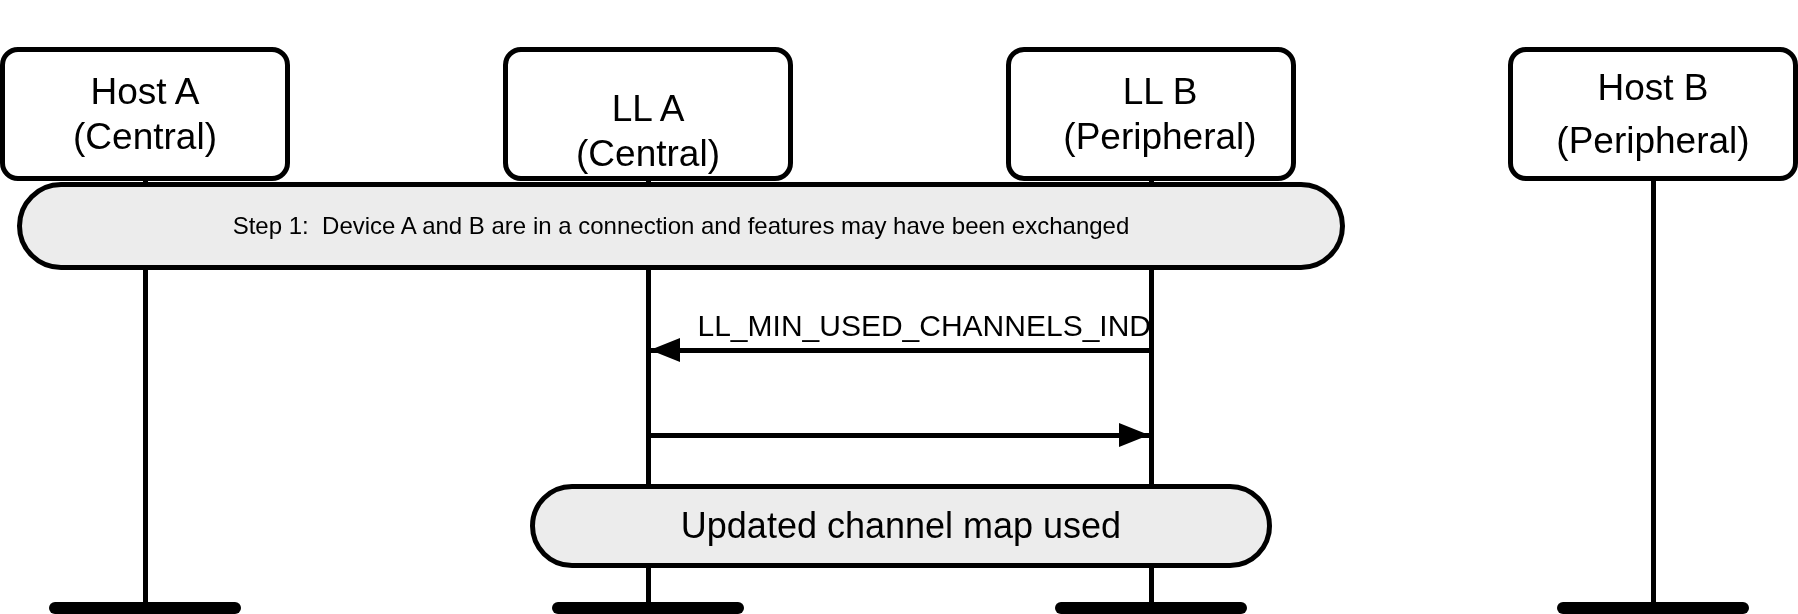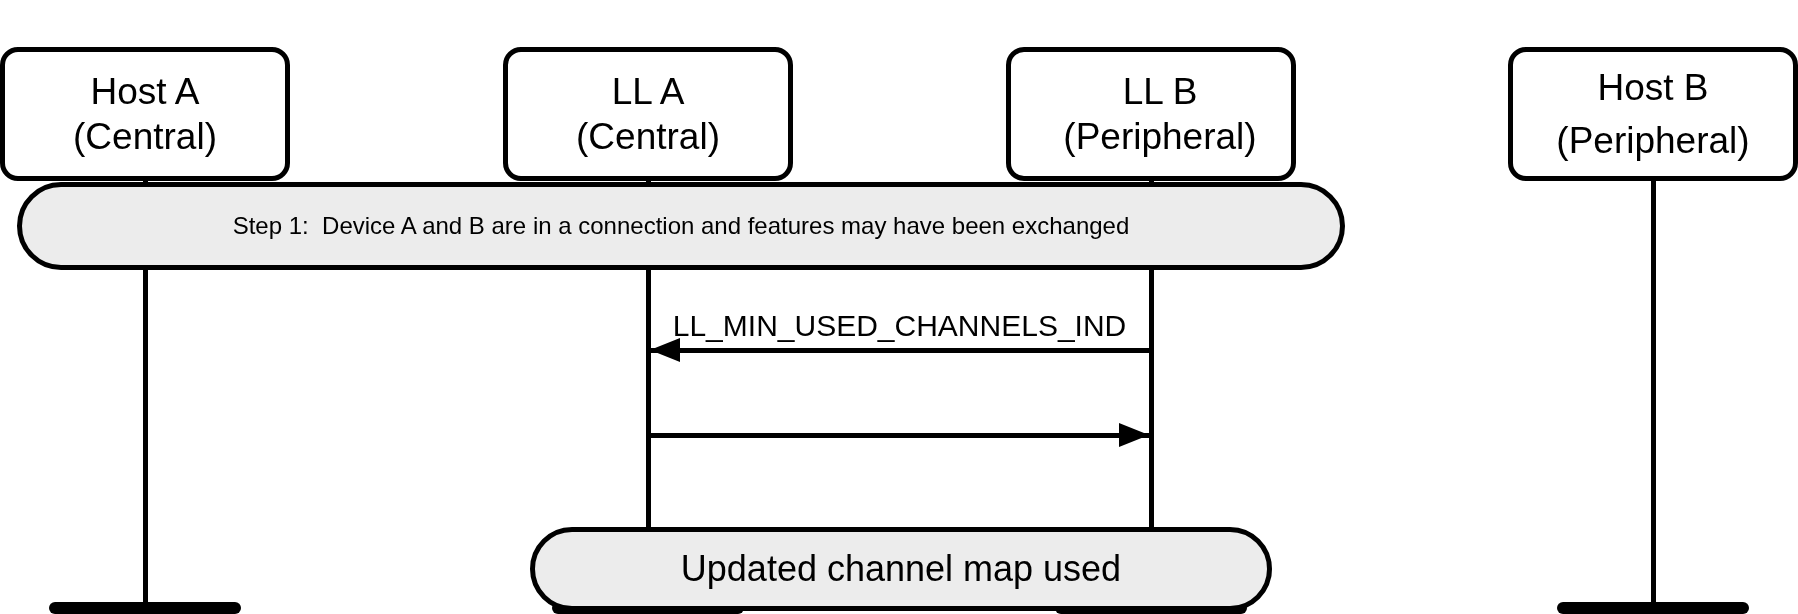--- a/index.html
+++ b/index.html
@@ -67,34 +67,33 @@
     white-space: pre;
     align-items: center;
   }
   #note-pill {
     left: 530px;
     top: 484px;
     width: 742px;
     height: 84px;
     border-radius: 42px;
     font-size: 36px;
-    margin-top: 43px;
   }
   
   .msg-line {
     position: absolute;
     height: 5px;
     background: #000000;
     z-index: 2;
   }
   .msg-label {
     position: absolute;
     left: 648px;
     width: 503px;
-    text-align: center;
+    text-align: right;
     font-size: 30px;
     line-height: 34px;
     z-index: 2;
     white-space: nowrap;
   }
   .arrow-head {
     position: absolute;
     width: 0;
     height: 0;
     z-index: 2;
@@ -120,21 +119,21 @@
     position: absolute;
     top: 602px;
     width: 192px;
     height: 12px;
     background: #000000;
     border-radius: 6px;
     z-index: 2;
   }
   
   #actor-box-0 { left: 0px; }
-  #actor-box-1 { left: 503px; }
+  #actor-box-1 { left: 503px; justify-content: flex-end; }
   #actor-box-2 { left: 1006px; padding-left: 18px; }
   #actor-box-3 { left: 1508px; gap: 8px; }
   #lifeline-0 { left: 143px; }
   #lifeline-1 { left: 646px; }
   #lifeline-2 { left: 1149px; }
   #lifeline-3 { left: 1651px; }
   #term-bar-0 { left: 49px; }
   #term-bar-1 { left: 552px; }
   #term-bar-2 { left: 1055px; }
   #term-bar-3 { left: 1557px; }

